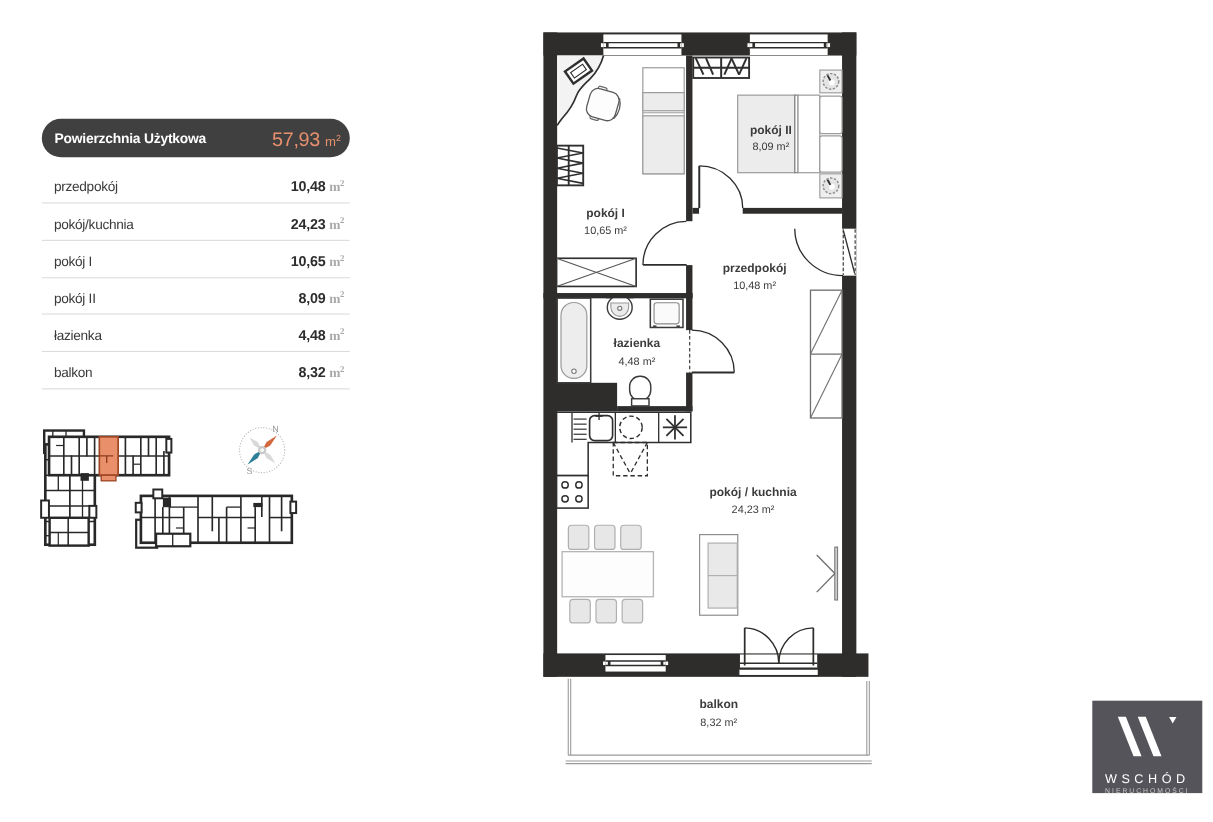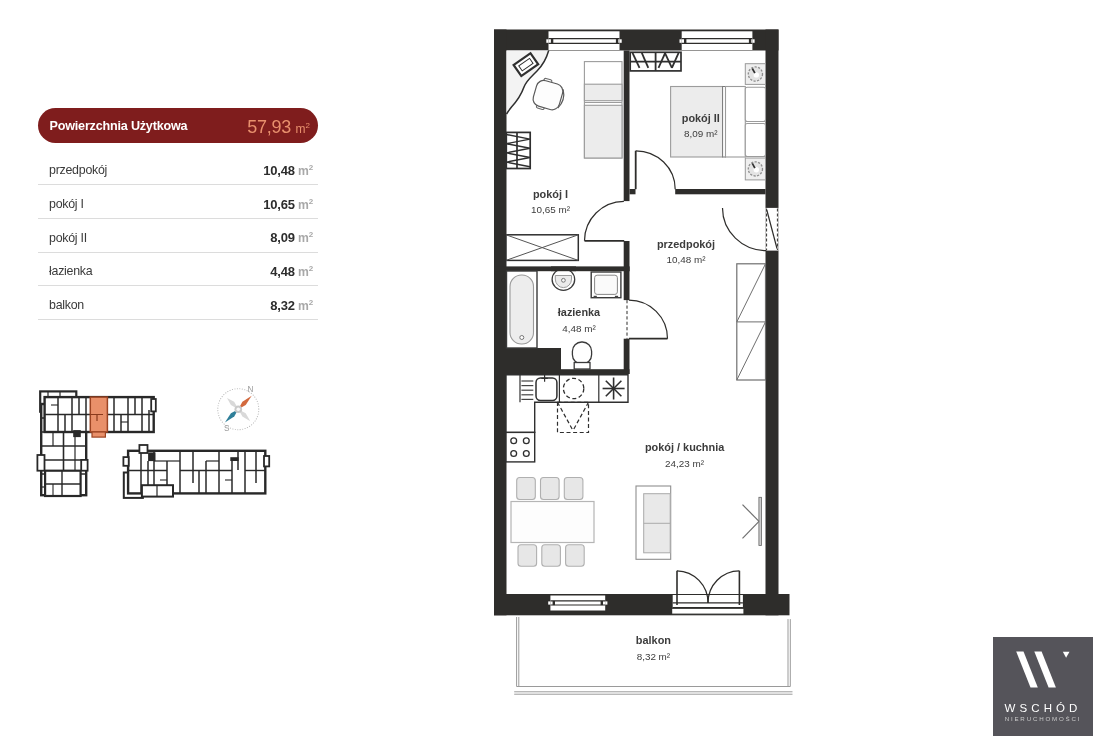--- a/index.html
+++ b/index.html
@@ -1,50 +1,54 @@
 <!DOCTYPE html>
 <html><head>
 <meta charset="utf-8">
 <style>
   html,body{margin:0;padding:0;background:#fff;}
   body{width:1103px;height:747px;position:relative;overflow:hidden;
        font-family:"Liberation Sans", sans-serif;}
   .abs{position:absolute;}
   
   .pill{left:38px;top:108px;width:280px;height:35px;border-radius:17.5px;
-        background:#7f1d1d;display:flex;align-items:center;box-sizing:border-box;
+        background:#404040;display:flex;align-items:center;box-sizing:border-box;
         padding:0 8px 0 11.5px;}
   .pill .t{color:#fff;font-weight:bold;font-size:12.6px;letter-spacing:-0.2px;}
   .pill .v{margin-left:auto;position:relative;top:1.5px;color:#e8906d;font-weight:normal;font-size:18px;letter-spacing:-0.3px;}
   .pill .v .u{font-size:12px;letter-spacing:0;}
   .rows{left:38px;top:151.5px;width:280px;}
   .row{height:32.7px;display:flex;align-items:center;border-bottom:1px solid #dcdcdc;
        padding:0 5px 0 11px;font-size:12.4px;letter-spacing:-0.25px;color:#3a3a3a;}
   .row .val{margin-left:auto;font-weight:bold;font-size:13px;letter-spacing:-0.2px;color:#2d2d2d;}
-  .row .val .u{font-weight:bold;font-size:12.2px;color:#a8a8a8;}
+  .row .val .u{font-weight:bold;font-size:12.2px;color:#a8a8a8;font-family:Liberation Serif, serif;}
   .row > span{position:relative;top:2.5px;}
   sup{font-size:8px;vertical-align:super;line-height:0;}
   
-  .logo{left:993px;top:637px;width:100px;height:99px;background:#55545a;}
+  .logo{left:993px;top:637px;width:100px;height:84px;background:#55545a;}
 </style>
 </head>
 <body>
 
 <div class="abs pill">
     <span class="t">Powierzchnia Użytkowa</span>
     <span class="v">57,93 <span class="u">m<sup>2</sup></span></span>
   </div>
 
 <div class="abs rows">
 
   <div class="row">
       <span>przedpokój</span>
       <span class="val">10,48 <span class="u">m<sup>2</sup></span></span>
     </div>
 
+  <div class="row">
+      <span>pokój/kuchnia</span>
+      <span class="val">24,23 <span class="u">m<sup>2</sup></span></span>
+    </div>
 
   <div class="row">
       <span>pokój I</span>
       <span class="val">10,65 <span class="u">m<sup>2</sup></span></span>
     </div>
 
   <div class="row">
       <span>pokój II</span>
       <span class="val">8,09 <span class="u">m<sup>2</sup></span></span>
     </div>

